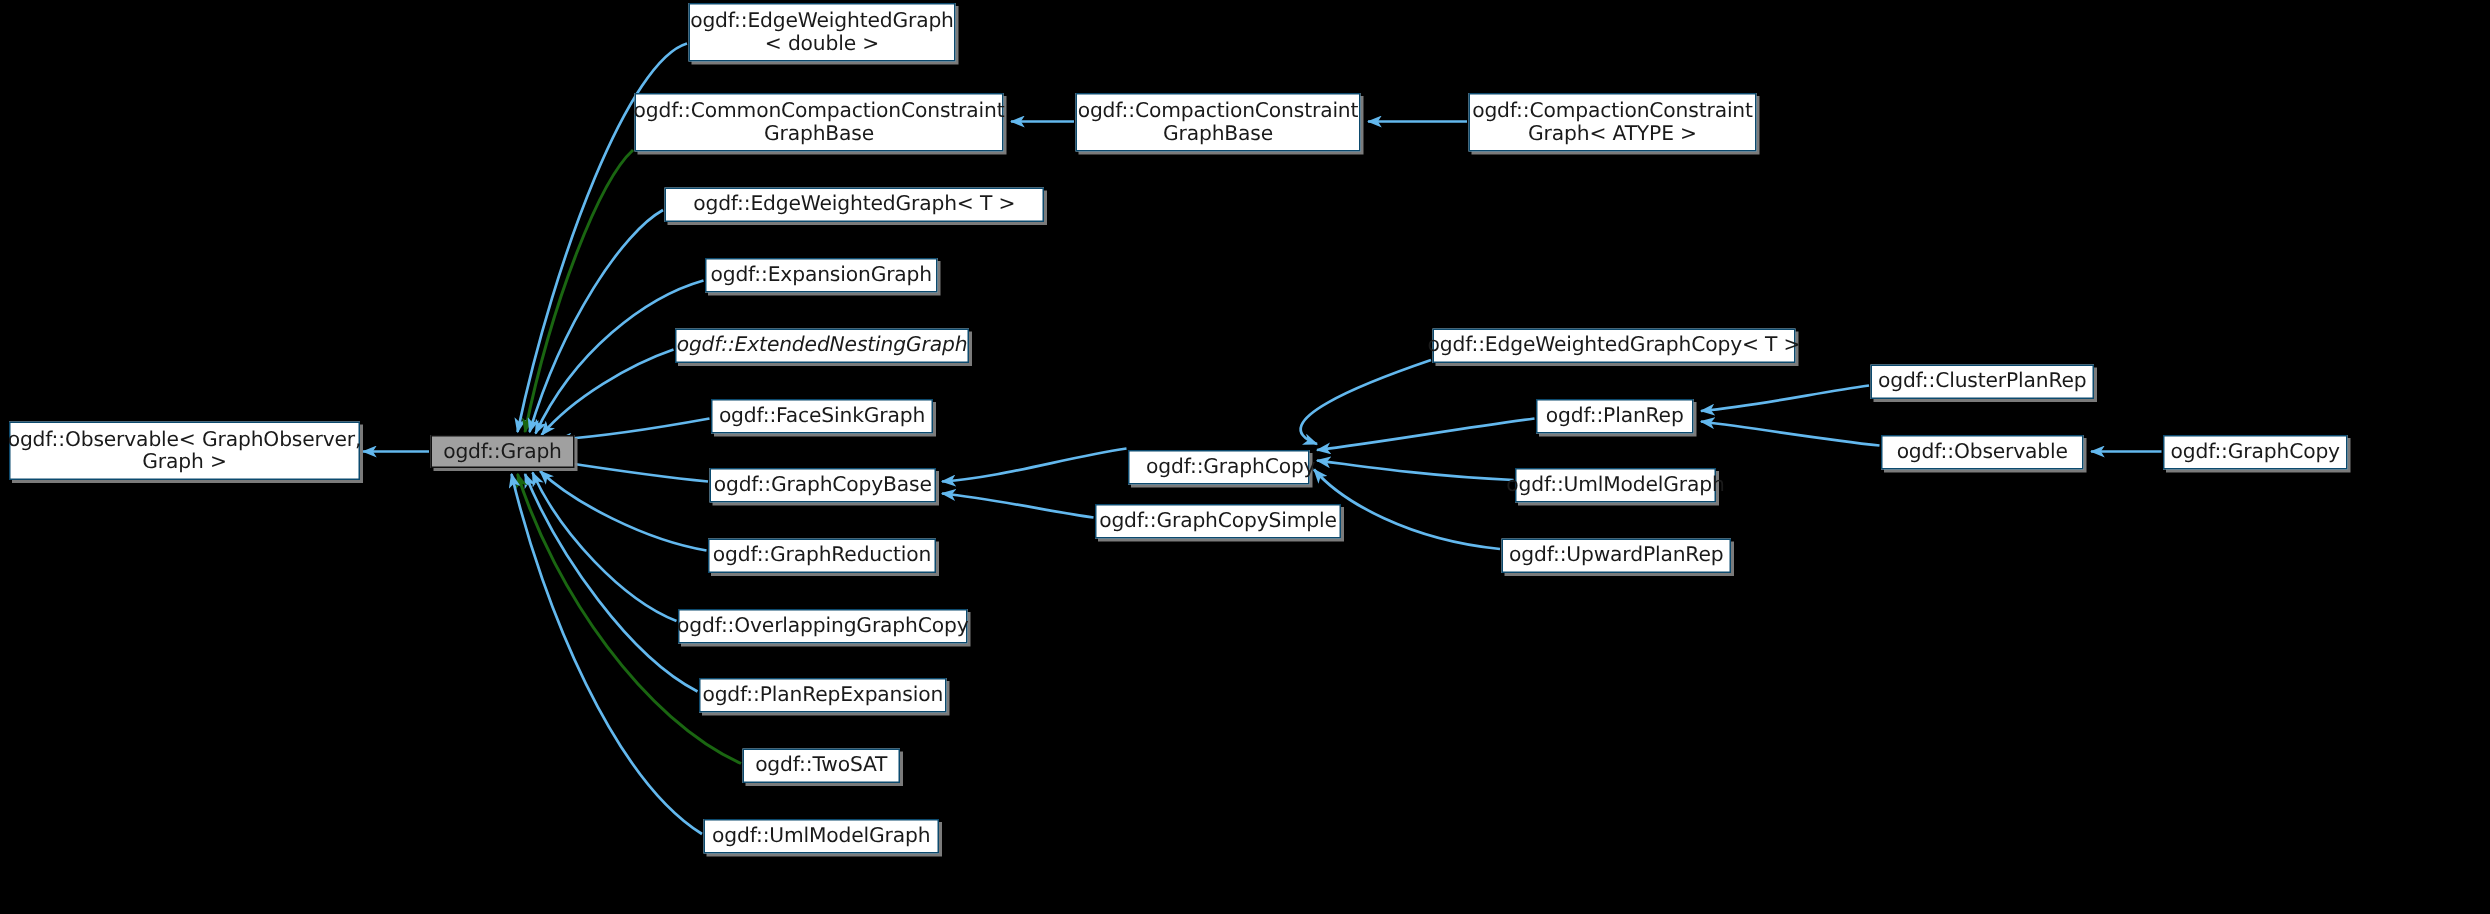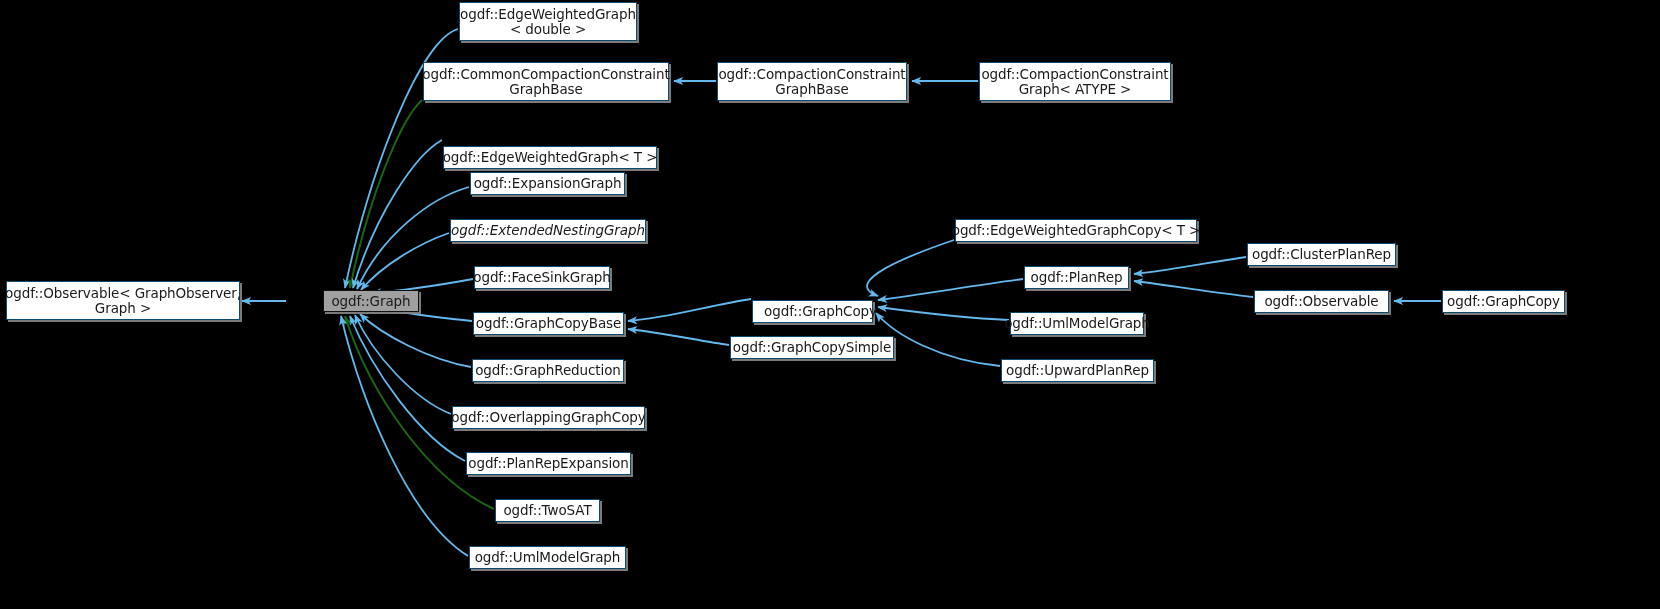--- a/index.html
+++ b/index.html
@@ -85,33 +85,33 @@
         <path d="M 1246 257 C 1210 262 1175 270 1134 274" fill="none" stroke="#63b8ee" stroke-width="1.8" marker-end="url(#arrow-public)"></path>
         <path d="M 1253 297 C 1215 293 1175 286 1134 281" fill="none" stroke="#63b8ee" stroke-width="1.8" marker-end="url(#arrow-public)"></path>
         <path d="M 1441 301 L 1394 301" fill="none" stroke="#63b8ee" stroke-width="1.8" marker-end="url(#arrow-public)"></path>
         <path d="M 716 81 L 674 81" fill="none" stroke="#63b8ee" stroke-width="1.8" marker-end="url(#arrow-public)"></path>
         <path d="M 978 81 L 912 81" fill="none" stroke="#63b8ee" stroke-width="1.8" marker-end="url(#arrow-public)"></path>
       </g>
   </svg>
   <div id="nodes-group">
       <div class="node" style="left: 6px; top: 281px; width: 234px; height: 39px;"><span class="node-label">ogdf::Observable&lt; GraphObserver,
 Graph &gt;</span></div>
-      <div class="node highlight" style="left: 287px; top: 290px; width: 96px; height: 22px; margin-left: 36px;"><span class="node-label">ogdf::Graph</span></div>
+      <div class="node highlight" style="left: 287px; top: 290px; width: 96px; height: 22px;"><span class="node-label">ogdf::Graph</span></div>
       <div class="node" style="left: 459px; top: 2px; width: 178px; height: 39px;"><span class="node-label">ogdf::EdgeWeightedGraph
 &lt; double &gt;</span></div>
       <div class="node" style="left: 423px; top: 62px; width: 246px; height: 39px;"><span class="node-label">ogdf::CommonCompactionConstraint
 GraphBase</span></div>
       <div class="node" style="left: 717px; top: 62px; width: 190px; height: 39px;"><span class="node-label">ogdf::CompactionConstraint
 GraphBase</span></div>
       <div class="node" style="left: 979px; top: 62px; width: 192px; height: 39px;"><span class="node-label">ogdf::CompactionConstraint
 Graph&lt; ATYPE &gt;</span></div>
-      <div class="node" style="left: 443px; top: 125px; width: 214px; height: 23px; margin-top: 21px;"><span class="node-label">ogdf::EdgeWeightedGraph&lt; T &gt;</span></div>
+      <div class="node" style="left: 443px; top: 125px; width: 253px; height: 23px;"><span class="node-label">ogdf::EdgeWeightedGraph&lt; T &gt;</span></div>
       <div class="node" style="left: 470px; top: 172px; width: 155px; height: 23px;"><span class="node-label">ogdf::ExpansionGraph</span></div>
       <div class="node" style="left: 450px; top: 219px; width: 196px; height: 23px; font-style: italic;"><span class="node-label">ogdf::ExtendedNestingGraph</span></div>
-      <div class="node" style="left: 474px; top: 266px; width: 136px; height: 23px; justify-content: center;"><span class="node-label">ogdf::FaceSinkGraph</span></div>
+      <div class="node" style="left: 474px; top: 266px; width: 148px; height: 23px; justify-content: center;"><span class="node-label">ogdf::FaceSinkGraph</span></div>
       <div class="node" style="left: 473px; top: 312px; width: 151px; height: 23px;"><span class="node-label">ogdf::GraphCopyBase</span></div>
       <div class="node" style="left: 472px; top: 359px; width: 152px; height: 23px;"><span class="node-label">ogdf::GraphReduction</span></div>
       <div class="node" style="left: 452px; top: 406px; width: 193px; height: 23px;"><span class="node-label">ogdf::OverlappingGraphCopy</span></div>
       <div class="node" style="left: 466px; top: 452px; width: 165px; height: 23px;"><span class="node-label">ogdf::PlanRepExpansion</span></div>
       <div class="node" style="left: 495px; top: 499px; width: 105px; height: 23px;"><span class="node-label">ogdf::TwoSAT</span></div>
       <div class="node" style="left: 469px; top: 546px; width: 157px; height: 23px;"><span class="node-label">ogdf::UmlModelGraph</span></div>
       <div class="node" style="left: 752px; top: 300px; width: 121px; height: 23px; padding-left: 16px;"><span class="node-label">ogdf::GraphCopy</span></div>
       <div class="node" style="left: 730px; top: 336px; width: 164px; height: 23px;"><span class="node-label">ogdf::GraphCopySimple</span></div>
       <div class="node" style="left: 955px; top: 219px; width: 242px; height: 23px;"><span class="node-label">ogdf::EdgeWeightedGraphCopy&lt; T &gt;</span></div>
       <div class="node" style="left: 1024px; top: 266px; width: 105px; height: 23px;"><span class="node-label">ogdf::PlanRep</span></div>

